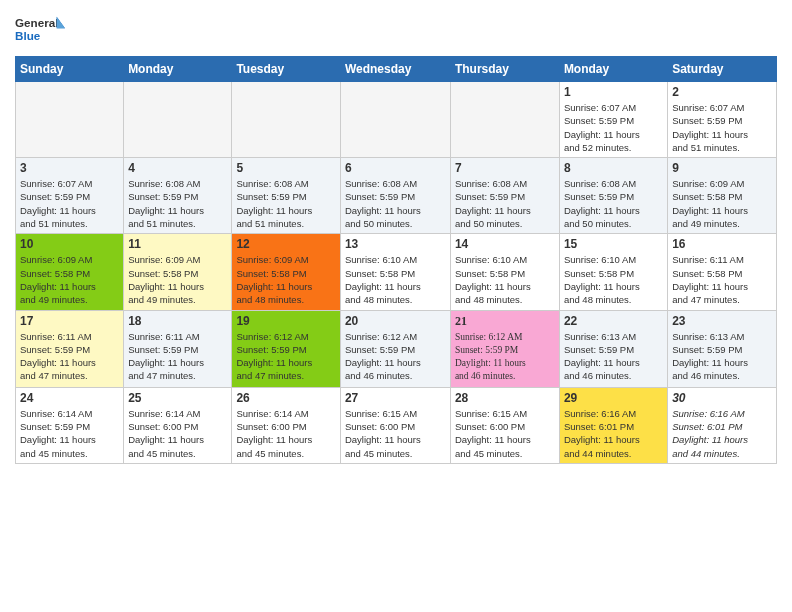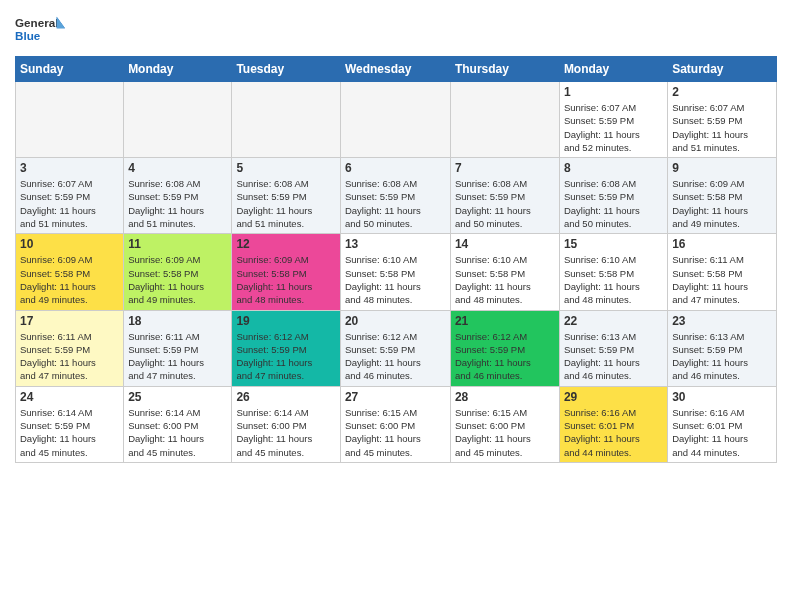--- a/index.html
+++ b/index.html
@@ -185,35 +185,35 @@
           </td>
           <td style="background: rgb(240, 244, 248);">
             <span class="day-num">9</span>
             <div class="day-info" style="white-space: pre-line;">Sunrise: 6:09 AM
 Sunset: 5:58 PM
 Daylight: 11 hours
 and 49 minutes.</div>
           </td>
         </tr>
         <tr>
-          <td style="background: #fde047; margin-left: 24px;">
+          <td style="background: #84cc16; margin-left: 24px;">
             <span class="day-num">10</span>
             <div class="day-info" style="white-space: pre-line;">Sunrise: 6:09 AM
 Sunset: 5:58 PM
 Daylight: 11 hours
 and 49 minutes.</div>
           </td>
-          <td style="background: #bef264; margin-left: 48px;">
+          <td style="background: #fef9c3; margin-left: 48px;">
             <span class="day-num">11</span>
             <div class="day-info" style="white-space: pre-line;">Sunrise: 6:09 AM
 Sunset: 5:58 PM
 Daylight: 11 hours
 and 49 minutes.</div>
           </td>
-          <td style="background: #ec4899; margin-top: 46px;">
+          <td style="background: #f97316; margin-top: 46px;">
             <span class="day-num">12</span>
             <div class="day-info" style="white-space: pre-line;">Sunrise: 6:09 AM
 Sunset: 5:58 PM
 Daylight: 11 hours
 and 48 minutes.</div>
           </td>
           <td style="background: rgb(255, 255, 255);">
             <span class="day-num">13</span>
             <div class="day-info" style="white-space: pre-line;">Sunrise: 6:10 AM
 Sunset: 5:58 PM
@@ -250,35 +250,35 @@
 Daylight: 11 hours
 and 47 minutes.</div>
           </td>
           <td style="background: rgb(240, 244, 248);">
             <span class="day-num">18</span>
             <div class="day-info" style="white-space: pre-line;">Sunrise: 6:11 AM
 Sunset: 5:59 PM
 Daylight: 11 hours
 and 47 minutes.</div>
           </td>
-          <td style="background: #14b8a6; margin-top: 36px;">
+          <td style="background: #84cc16; margin-top: 36px;">
             <span class="day-num">19</span>
             <div class="day-info" style="white-space: pre-line;">Sunrise: 6:12 AM
 Sunset: 5:59 PM
 Daylight: 11 hours
 and 47 minutes.</div>
           </td>
           <td style="background: rgb(240, 244, 248);">
             <span class="day-num">20</span>
             <div class="day-info" style="white-space: pre-line;">Sunrise: 6:12 AM
 Sunset: 5:59 PM
 Daylight: 11 hours
 and 46 minutes.</div>
           </td>
-          <td style="background: #22c55e;">
+          <td style="background: #f9a8d4; font-family: Liberation Serif, serif;">
             <span class="day-num">21</span>
             <div class="day-info" style="white-space: pre-line;">Sunrise: 6:12 AM
 Sunset: 5:59 PM
 Daylight: 11 hours
 and 46 minutes.</div>
           </td>
           <td style="background: rgb(240, 244, 248);">
             <span class="day-num">22</span>
             <div class="day-info" style="white-space: pre-line;">Sunrise: 6:13 AM
 Sunset: 5:59 PM
@@ -329,21 +329,21 @@
 Daylight: 11 hours
 and 45 minutes.</div>
           </td>
           <td style="background: #fde047;">
             <span class="day-num">29</span>
             <div class="day-info" style="white-space: pre-line;">Sunrise: 6:16 AM
 Sunset: 6:01 PM
 Daylight: 11 hours
 and 44 minutes.</div>
           </td>
-          <td style="background: rgb(255, 255, 255);">
+          <td style="background: rgb(255, 255, 255); font-style: italic;">
             <span class="day-num">30</span>
             <div class="day-info" style="white-space: pre-line;">Sunrise: 6:16 AM
 Sunset: 6:01 PM
 Daylight: 11 hours
 and 44 minutes.</div>
           </td>
         </tr>
       </tbody>
   </table>
 </div>

